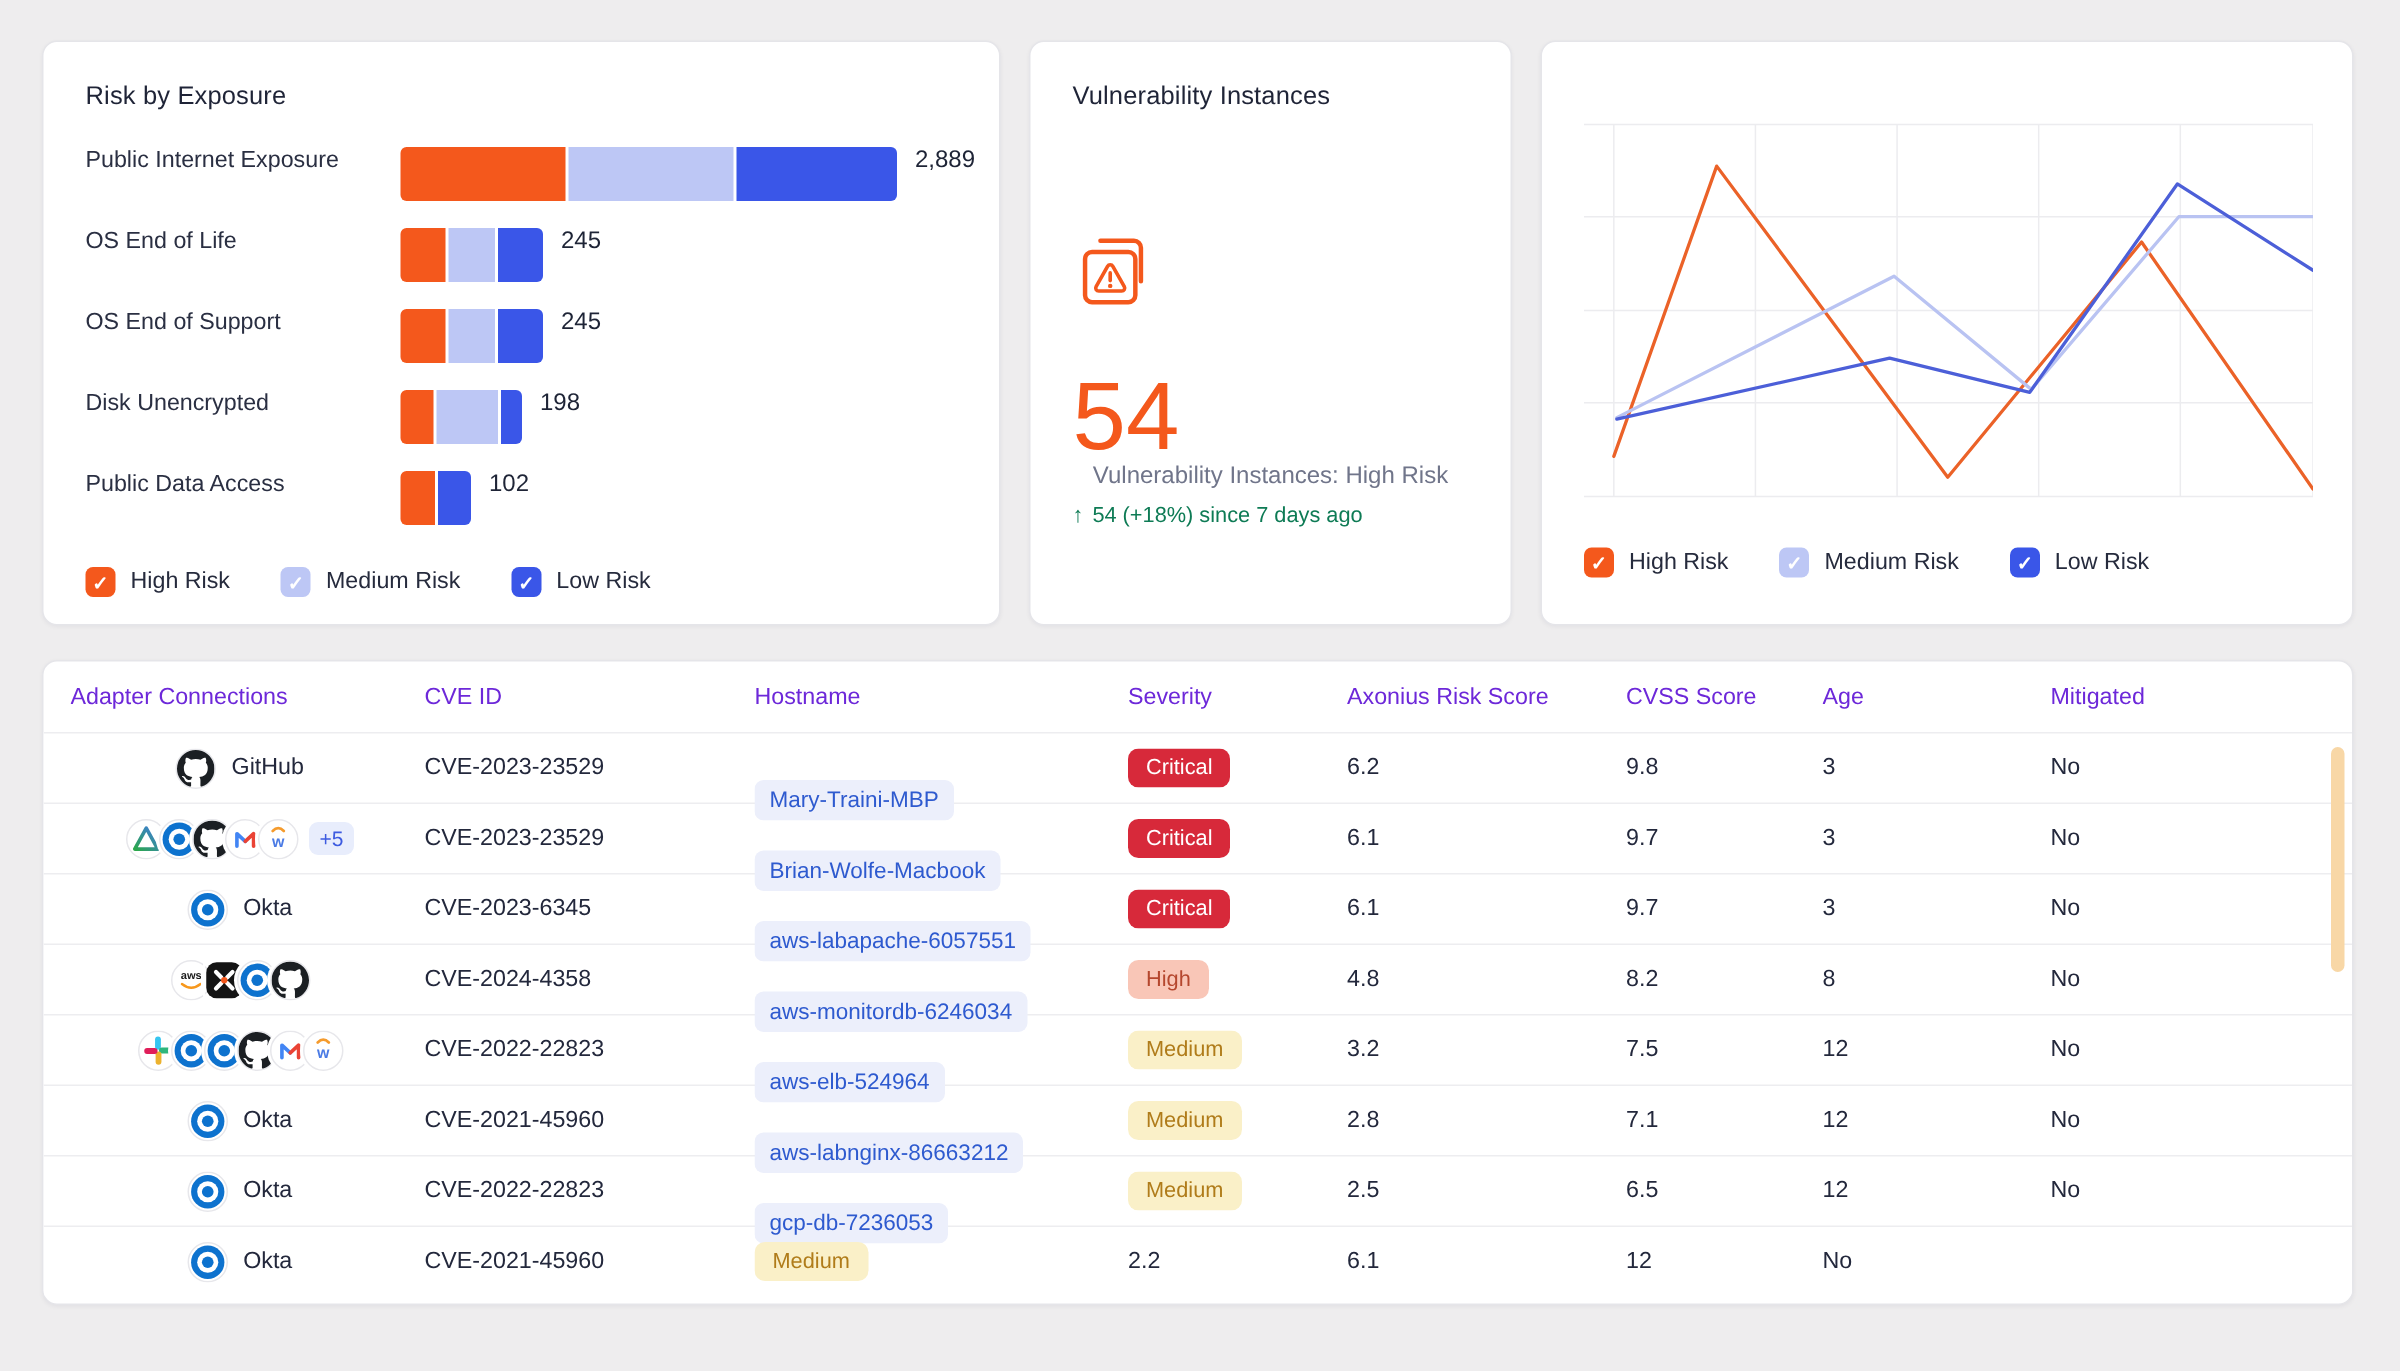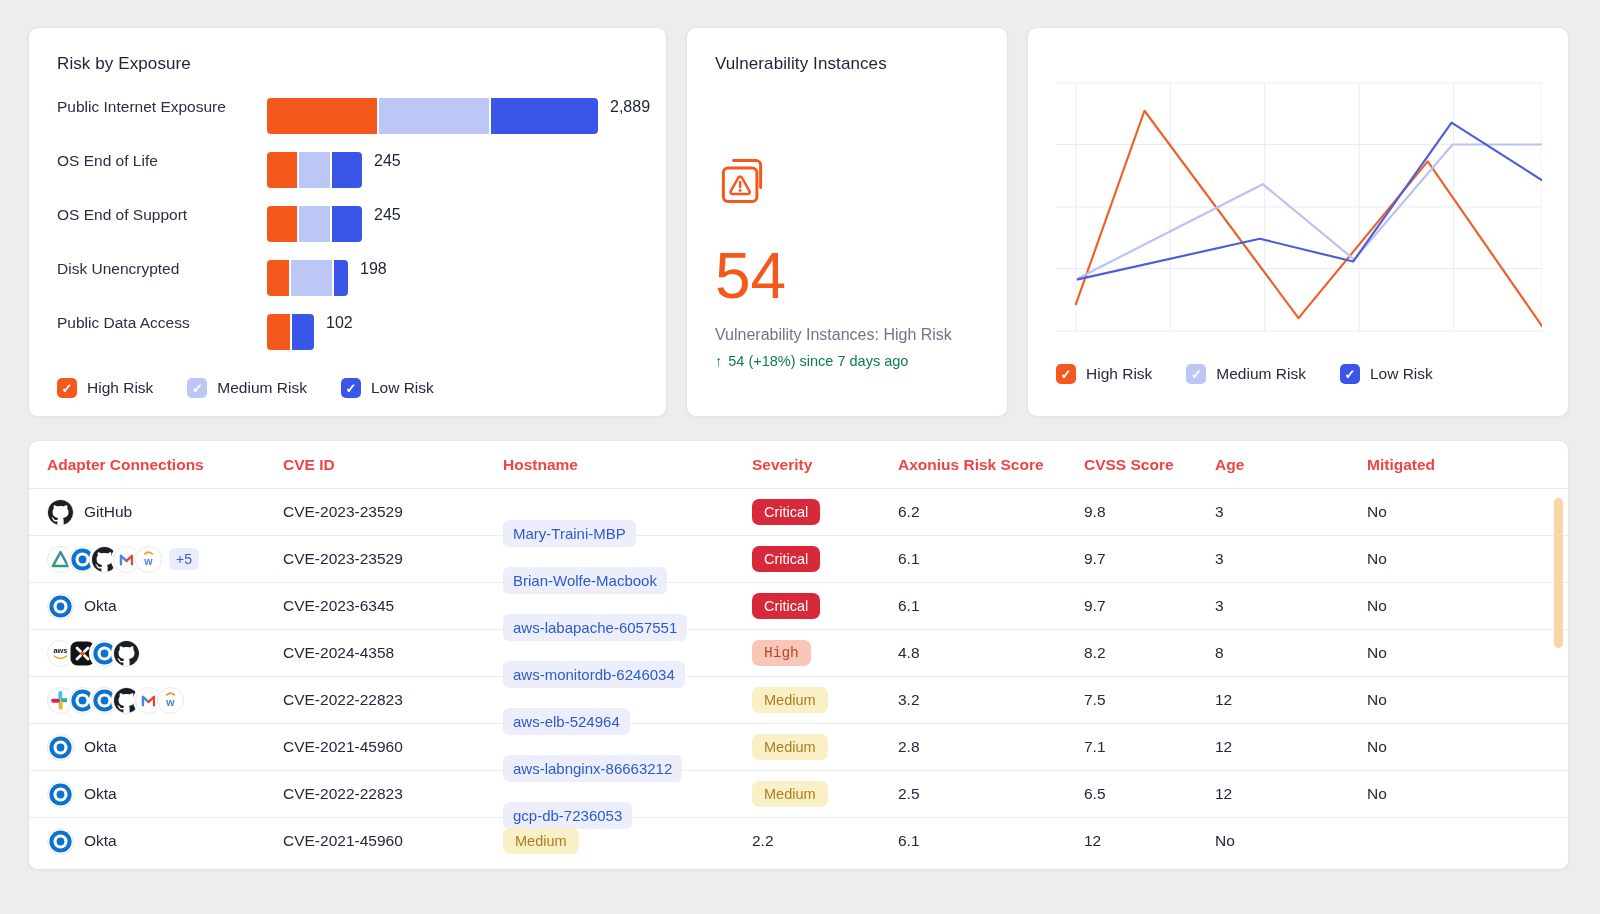--- a/index.html
+++ b/index.html
@@ -40,57 +40,57 @@
   .legend-check{
     width:20px;height:20px;border-radius:5px;
     display:flex;align-items:center;justify-content:center;
     color:#fff;font-size:13px;font-weight:bold;cursor:pointer;
   }
   .legend-label{font-size:15.5px;color:#262B3D;}
 
   
   .kpi-icon{margin-top:80px;}
   .kpi-number{margin-top:32px;font-size:64px;font-weight:500;color:#F4581C;line-height:1;}
-  .kpi-caption{margin-top:18px;font-size:16px;color:#70758A;}
+  .kpi-caption{font-size:16px;color:#70758A;text-align:center;}
   .kpi-trend{margin-top:9px;font-size:14.5px;color:#0E7B55;display:flex;align-items:center;gap:6px;}
 
   
   .chart-svg{margin-top:26px;display:block;}
 
   
   .table-card{margin-top:23px;width:1541px;height:430px;position:relative;overflow:hidden;padding:0;}
   .t-row{
     display:grid;
     grid-template-columns:236px 220px 249px 146px 186px 131px 152px 1fr;
     align-items:center;height:47px;box-sizing:border-box;padding-left:18px;
   }
   .t-head .t-row{height:47px;}
-  .t-head{font-size:15.5px;font-weight:700;color:#ef4444;}
+  .t-head{font-size:15.5px;font-weight:400;color:#6d28d9;}
   .t-body .t-row{border-top:1px solid #EDEDF0;font-size:15.5px;color:#23283C;background:#fff;}
   .cell{padding-right:10px;white-space:nowrap;overflow:hidden;}
-  .adapter-cell{display:flex;align-items:center;}
+  .adapter-cell{display:flex;align-items:center;justify-content:center;}
   .adapter-icon{
     width:27px;height:27px;border-radius:50%;background:#fff;border:1px solid #E7E7EB;
     box-sizing:border-box;display:flex;align-items:center;justify-content:center;
     box-shadow:0 0 0 2px #fff;flex:none;
   }
   .adapter-icon + .adapter-icon{margin-left:-5px;}
   .adapter-icon.square{border:none;background:transparent;border-radius:8px;}
   .adapter-label{margin-left:10px;}
   .adapter-extra{
     margin-left:7px;background:#E8EDFC;color:#3D5BE0;font-size:14px;
     padding:3px 7px;border-radius:6px;cursor:pointer;
   }
   .host-pill{
     display:inline-block;background:#ECEFFB;color:#2E5ACF;
     padding:5px 10px;border-radius:6px;font-size:15px;cursor:pointer;margin-top:43px;
   }
   .sev-badge{display:inline-block;padding:5px 12px;border-radius:7px;font-size:14.5px;}
   .sev-critical{background:#D7293A;color:#FFFFFF;}
-  .sev-high{background:#F9C6B7;color:#B5472E;font-family:Liberation Mono, monospace;}
+  .sev-high{background:#F9C6B7;color:#B5472E;}
   .sev-medium{background:#FAF0C8;color:#B07C1A;}
   .scroll-thumb{
     position:absolute;right:5px;top:57px;width:9px;height:150px;
     border-radius:5px;background:#F8D7A6;cursor:grab;
   }
 </style>
 </head>
 <body>
 
 <div class="page">

